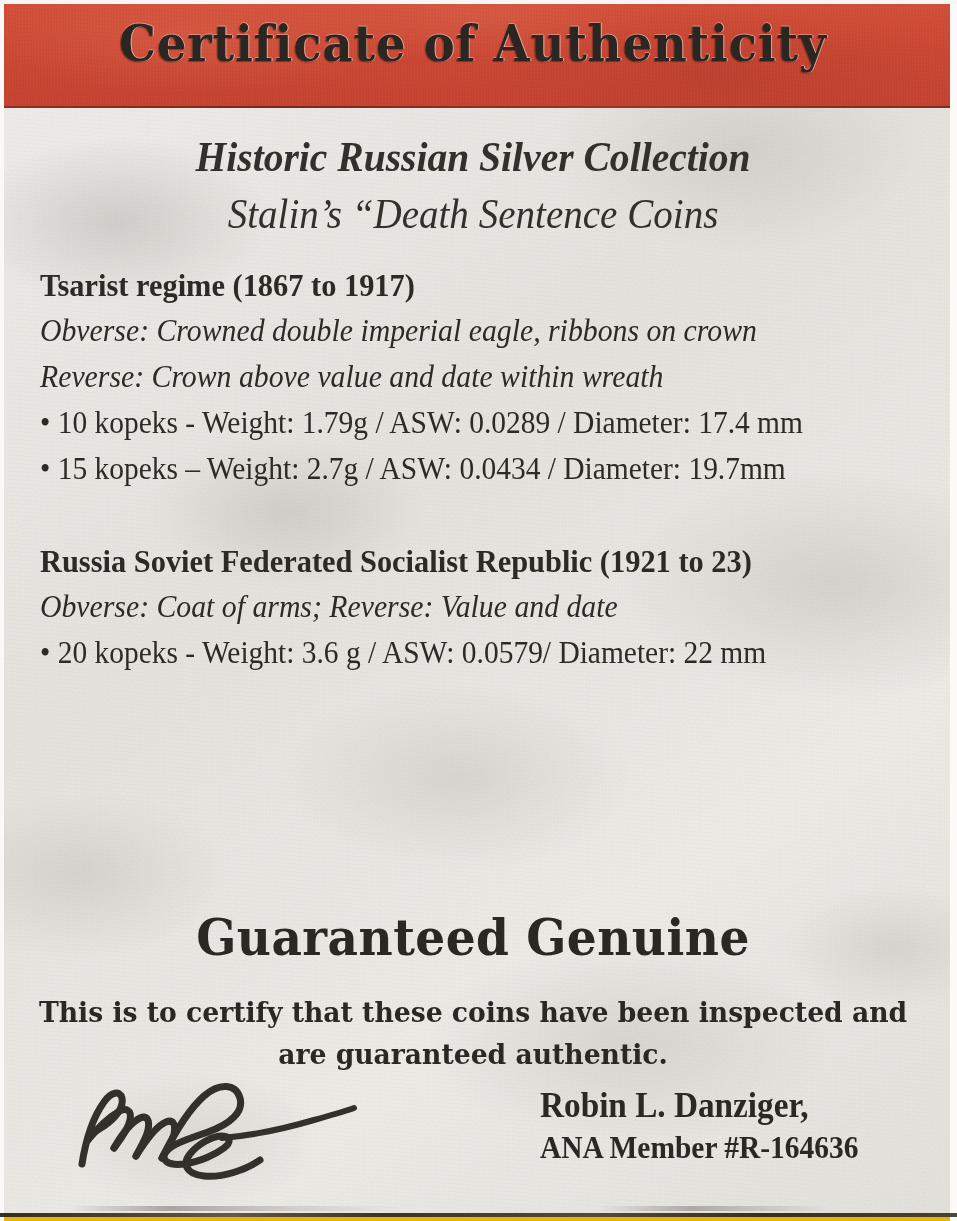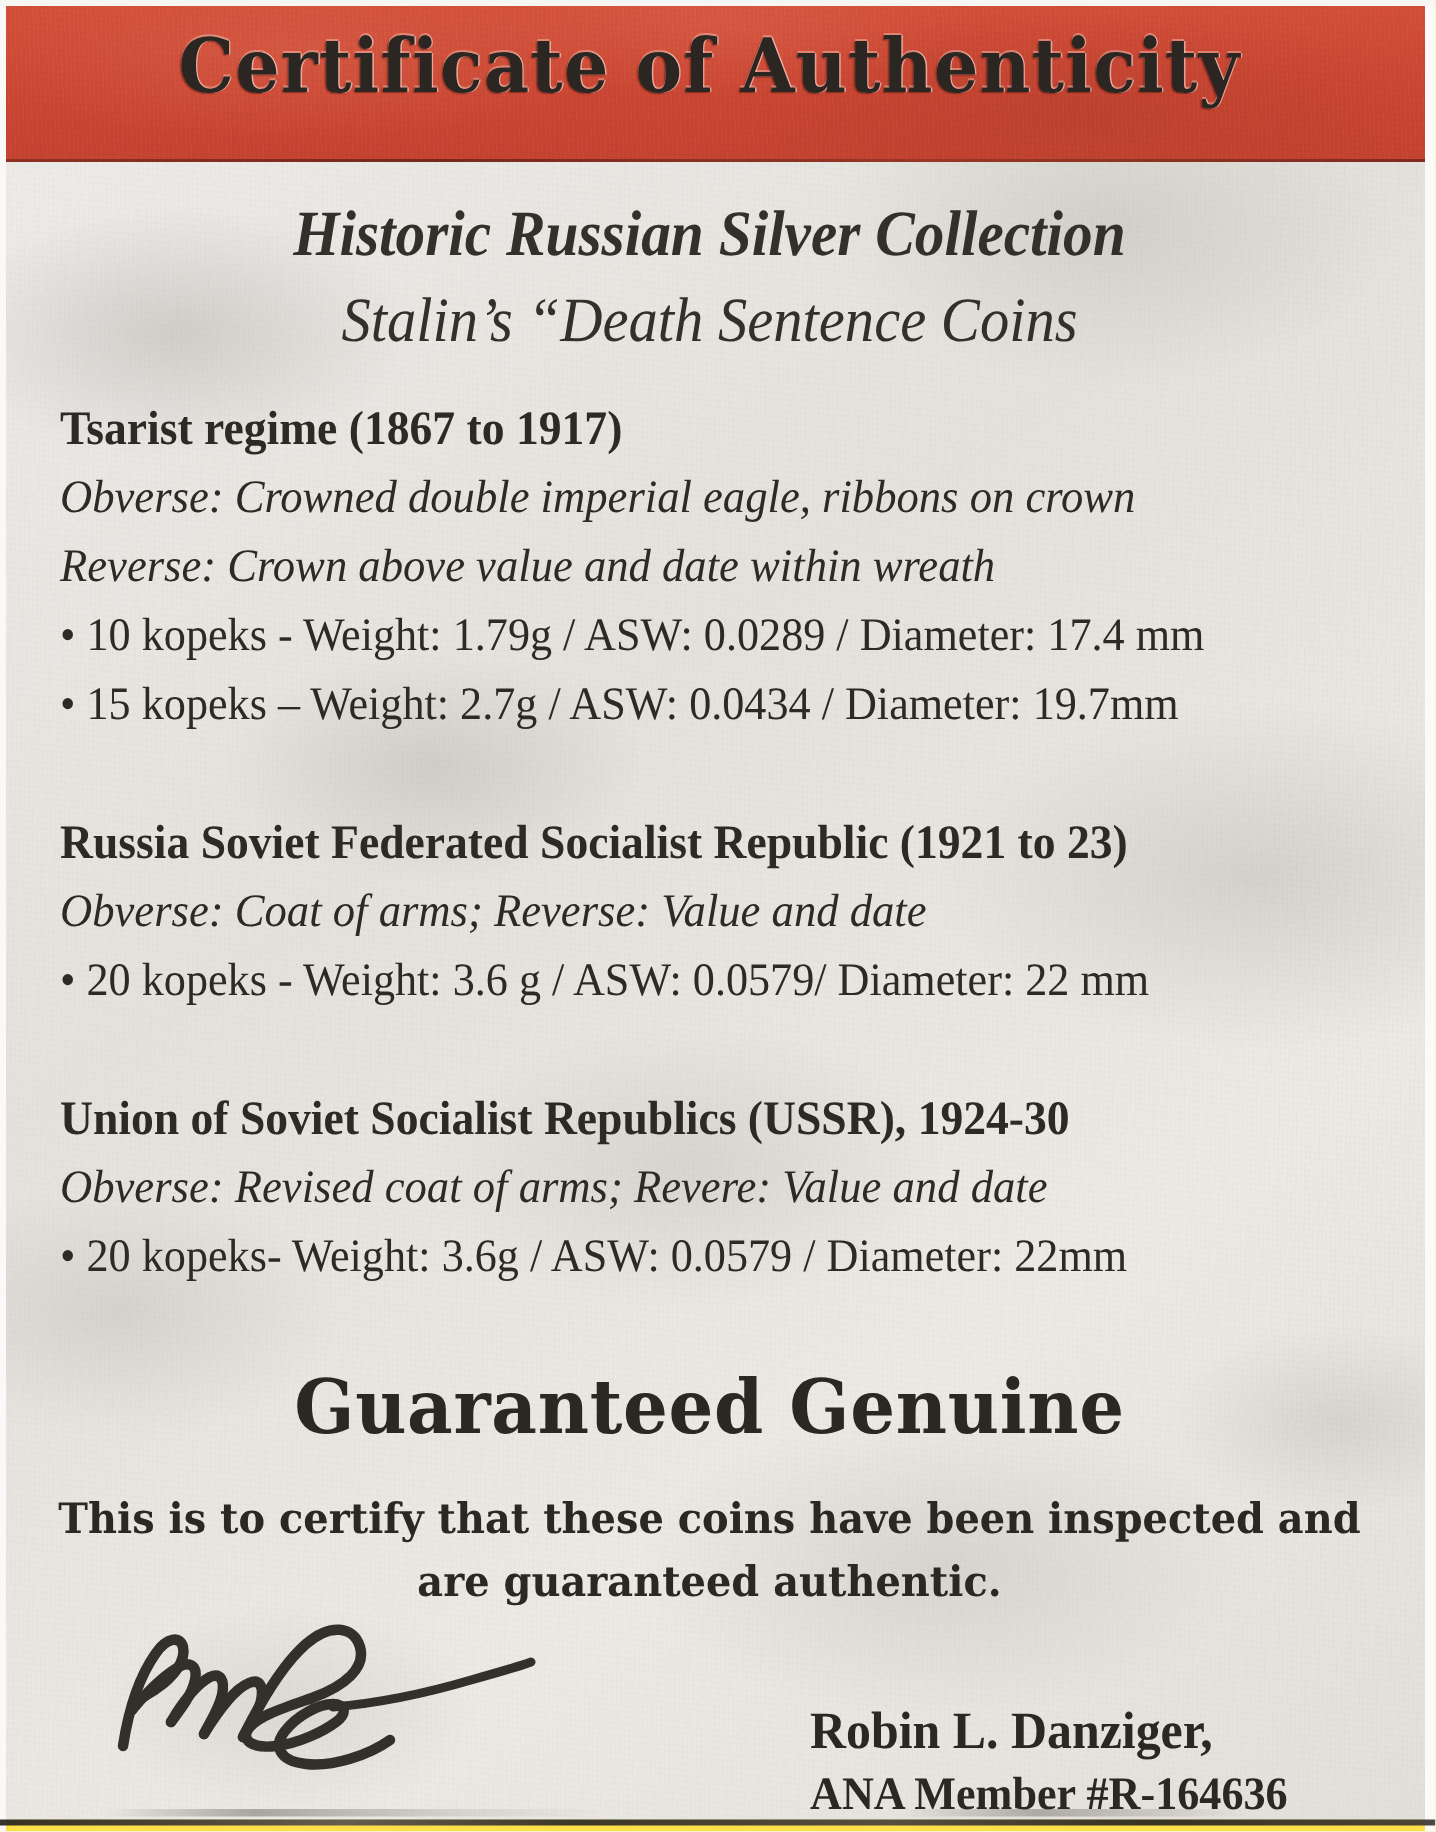--- a/index.html
+++ b/index.html
@@ -6,21 +6,21 @@
     margin: 0;
     padding: 0;
     background: #ffffff;
   }
 
   #certificate {
     position: relative;
     width: 957px;
     height: 1221px;
     overflow: hidden;
-    background: #fde047;
+    background: #eab308;
     font-family: "Liberation Serif", "DejaVu Serif", serif;
   }
 
   
   .paper {
     position: absolute;
     left: 4px;
     top: 4px;
     width: 946px;
     height: 1209px;
@@ -212,21 +212,20 @@
     height: 110px;
   }
   .signature svg { display: block; }
 
   .signer {
     position: absolute;
     left: 540px;
     top: 1085px;
     width: 370px;
     text-align: left;
-    margin-top: 48px;
   }
   .signer-name {
     font-family: "Liberation Serif", "DejaVu Serif", serif;
     font-weight: bold;
     font-size: 35px;
     line-height: 42px;
     color: #2b2824;
     transform: scaleX(0.95);
     transform-origin: left center;
     white-space: nowrap;
@@ -318,25 +317,20 @@
     <div class="section-gap"></div>
 
     <div class="section">
       <div class="sec-heading">Russia Soviet Federated Socialist Republic (1921 to 23)</div>
       <div class="sec-desc">Obverse: Coat of arms; Reverse: Value and date</div>
       <div class="sec-spec">• 20 kopeks - Weight: 3.6 g / ASW: 0.0579/ Diameter: 22 mm</div>
     </div>
 
     <div class="section-gap"></div>
 
-    <div class="section">
-      <div class="sec-heading">Union of Soviet Socialist Republics (USSR), 1924-30</div>
-      <div class="sec-desc">Obverse: Revised coat of arms; Revere: Value and date</div>
-      <div class="sec-spec">• 20 kopeks- Weight: 3.6g /  ASW: 0.0579 /  Diameter: 22mm</div>
-    </div>
 
   </div>
 
   <div class="guaranteed">Guaranteed Genuine</div>
   <div class="certify-line certify-1">This is to certify that these coins have been inspected and</div>
   <div class="certify-line certify-2">are guaranteed authentic.</div>
 
   <div class="signature">
     <svg width="320" height="110" viewBox="0 0 320 110" xmlns="http://www.w3.org/2000/svg">
       <g fill="none" stroke="#33302c" stroke-linecap="round" stroke-linejoin="round">

